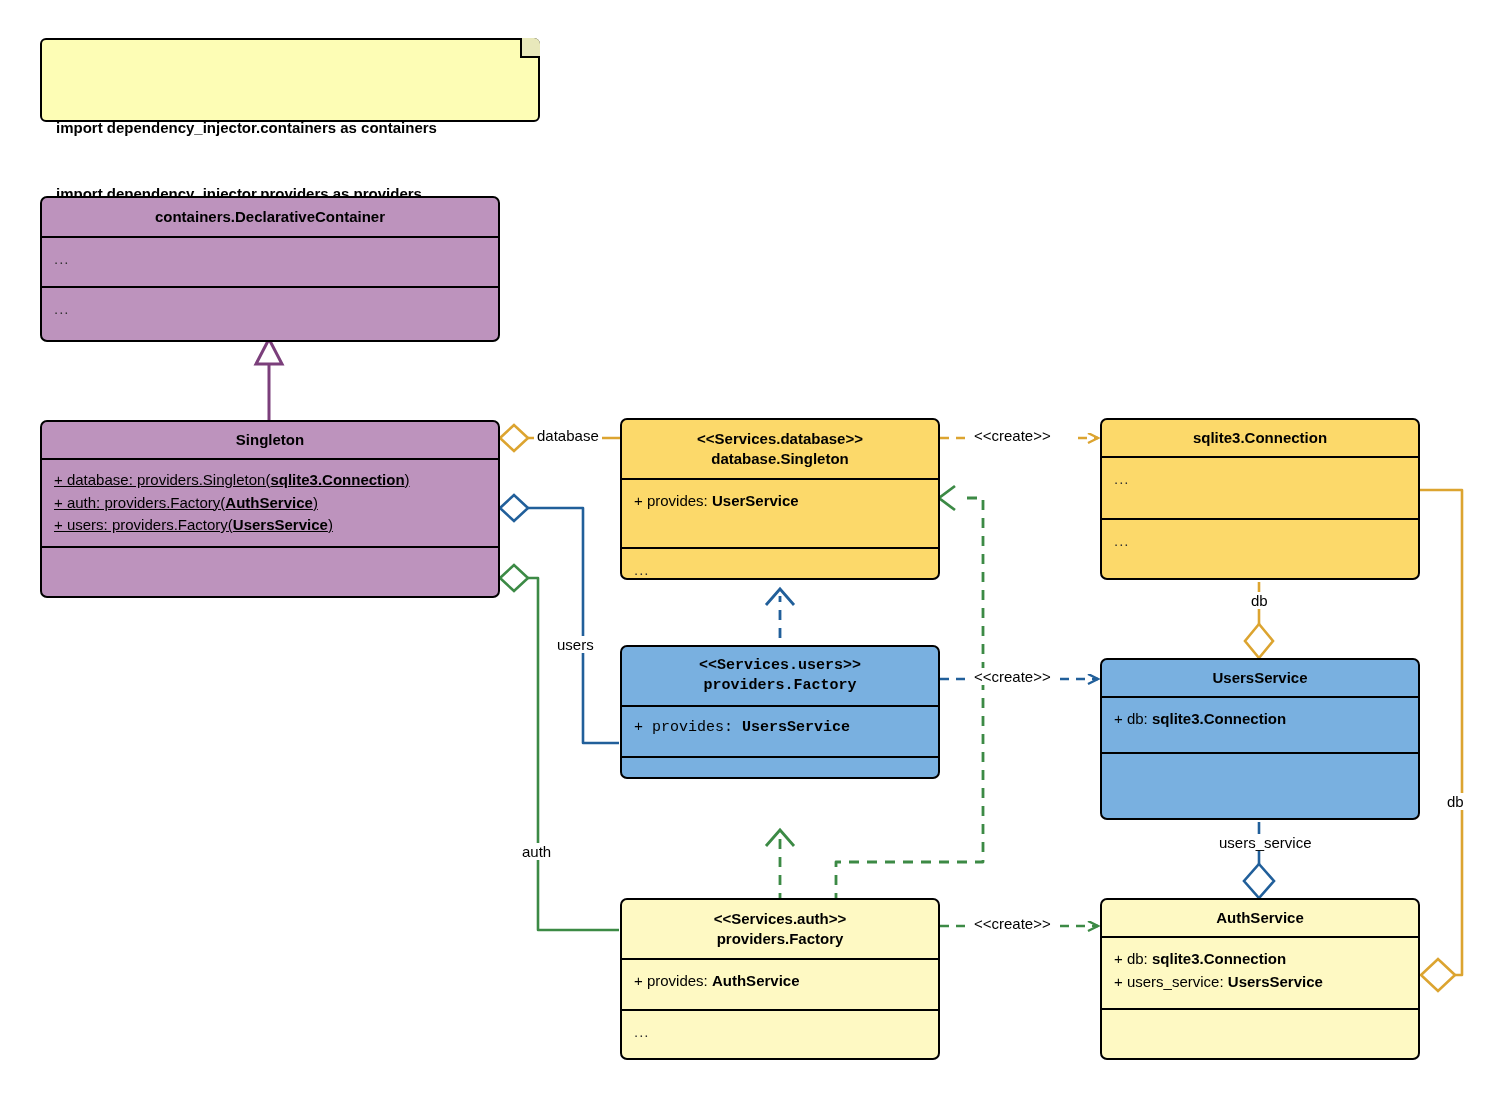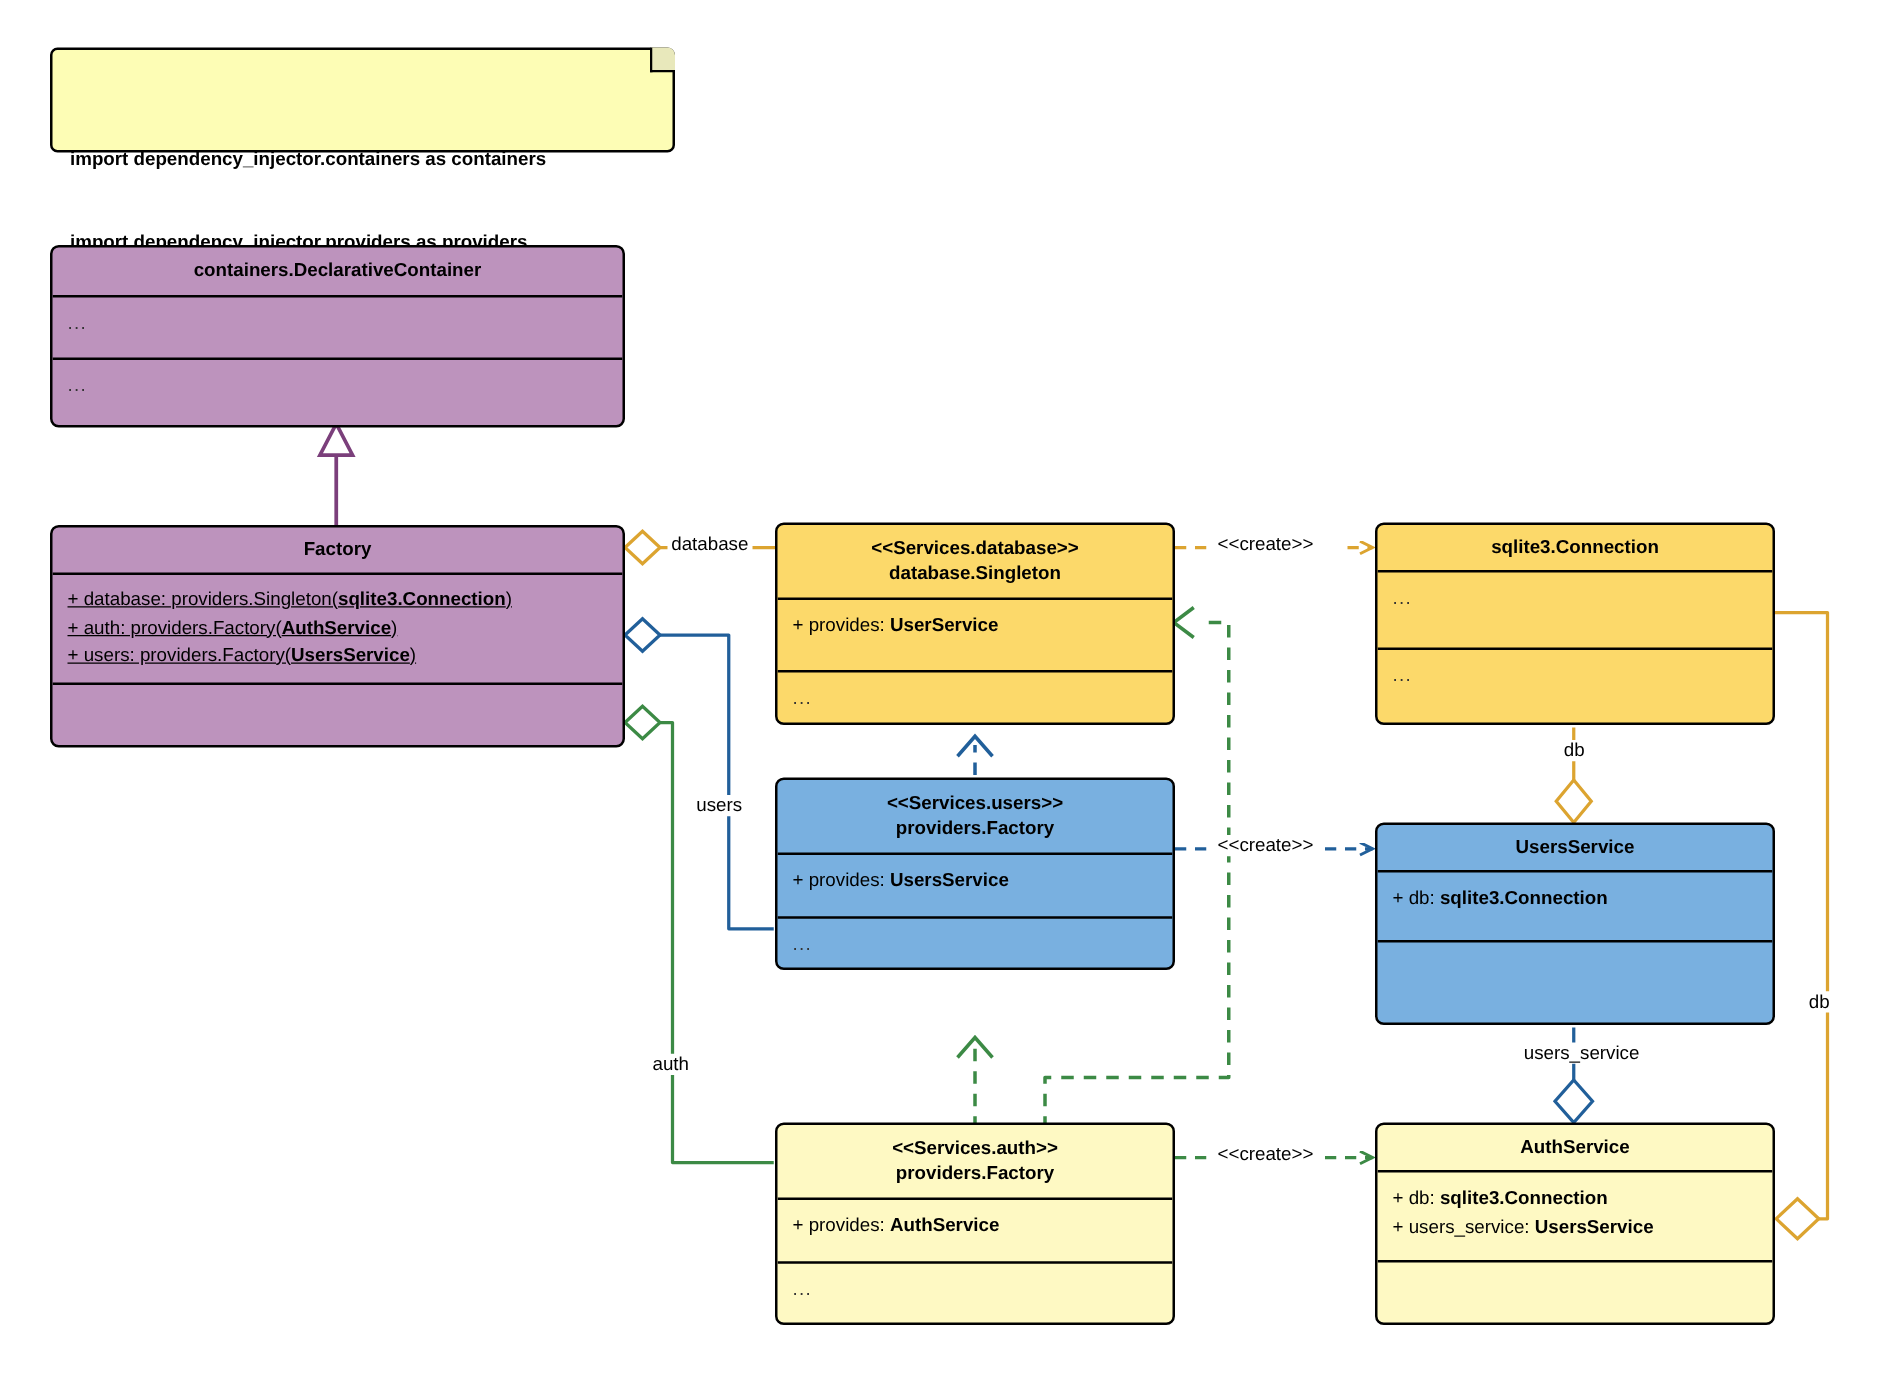--- a/index.html
+++ b/index.html
@@ -203,53 +203,53 @@
     <div class="hdr" style="height:40px;">containers.DeclarativeContainer</div>
     <div class="compart" style="height:50px;">
       <span class="dots">...</span>
     </div>
     <div class="compart last" style="height:51px;">
       <span class="dots">...</span>
     </div>
   </div>
 
   <div class="cls purple" style="left:40px; top:420px; width:460px; height:178px;">
-    <div class="hdr" style="height:38px;">Factory</div>
+    <div class="hdr" style="height:38px;">Singleton</div>
     <div class="compart" style="height:88px; padding-top:9px;">
       <span class="stat"><span>+ database: providers.Singleton(</span><b>sqlite3.Connection</b><span>)</span></span>
       <span class="stat"><span>+ auth: providers.Factory(</span><b>AuthService</b><span>)</span></span>
       <span class="stat"><span>+ users: providers.Factory(</span><b>UsersService</b><span>)</span></span>
     </div>
     <div class="compart last empty" style="height:47px;"></div>
   </div>
 
   <div class="cls yellow" style="left:620px; top:418px; width:320px; height:162px;">
     <div class="hdr" style="height:60px;">
       <span>&lt;&lt;Services.database&gt;&gt;</span>
       <span>database.Singleton</span>
     </div>
-    <div class="compart" style="height:58px;">
+    <div class="compart" style="height:69px;">
       <span>+ provides: </span><b>UserService</b>
     </div>
     <div class="compart last" style="height:48px;">
       <span class="dots">...</span>
     </div>
   </div>
 
   <div class="cls yellow" style="left:1100px; top:418px; width:320px; height:162px;">
     <div class="hdr" style="height:38px;">sqlite3.Connection</div>
     <div class="compart" style="height:62px;">
       <span class="dots">...</span>
     </div>
     <div class="compart last" style="height:59px;">
       <span class="dots">...</span>
     </div>
   </div>
 
-  <div class="cls blue" style="left:620px; top:622px; width:320px; height:154px;">
+  <div class="cls blue" style="left:620px; top:645px; width:320px; height:134px;font-family:Liberation Mono, monospace;">
     <div class="hdr" style="height:60px;">
       <span>&lt;&lt;Services.users&gt;&gt;</span>
       <span>providers.Factory</span>
     </div>
     <div class="compart" style="height:51px;">
       <span>+ provides: </span><b>UsersService</b>
     </div>
     <div class="compart last" style="height:48px;">
       <span class="dots">...</span>
     </div>

